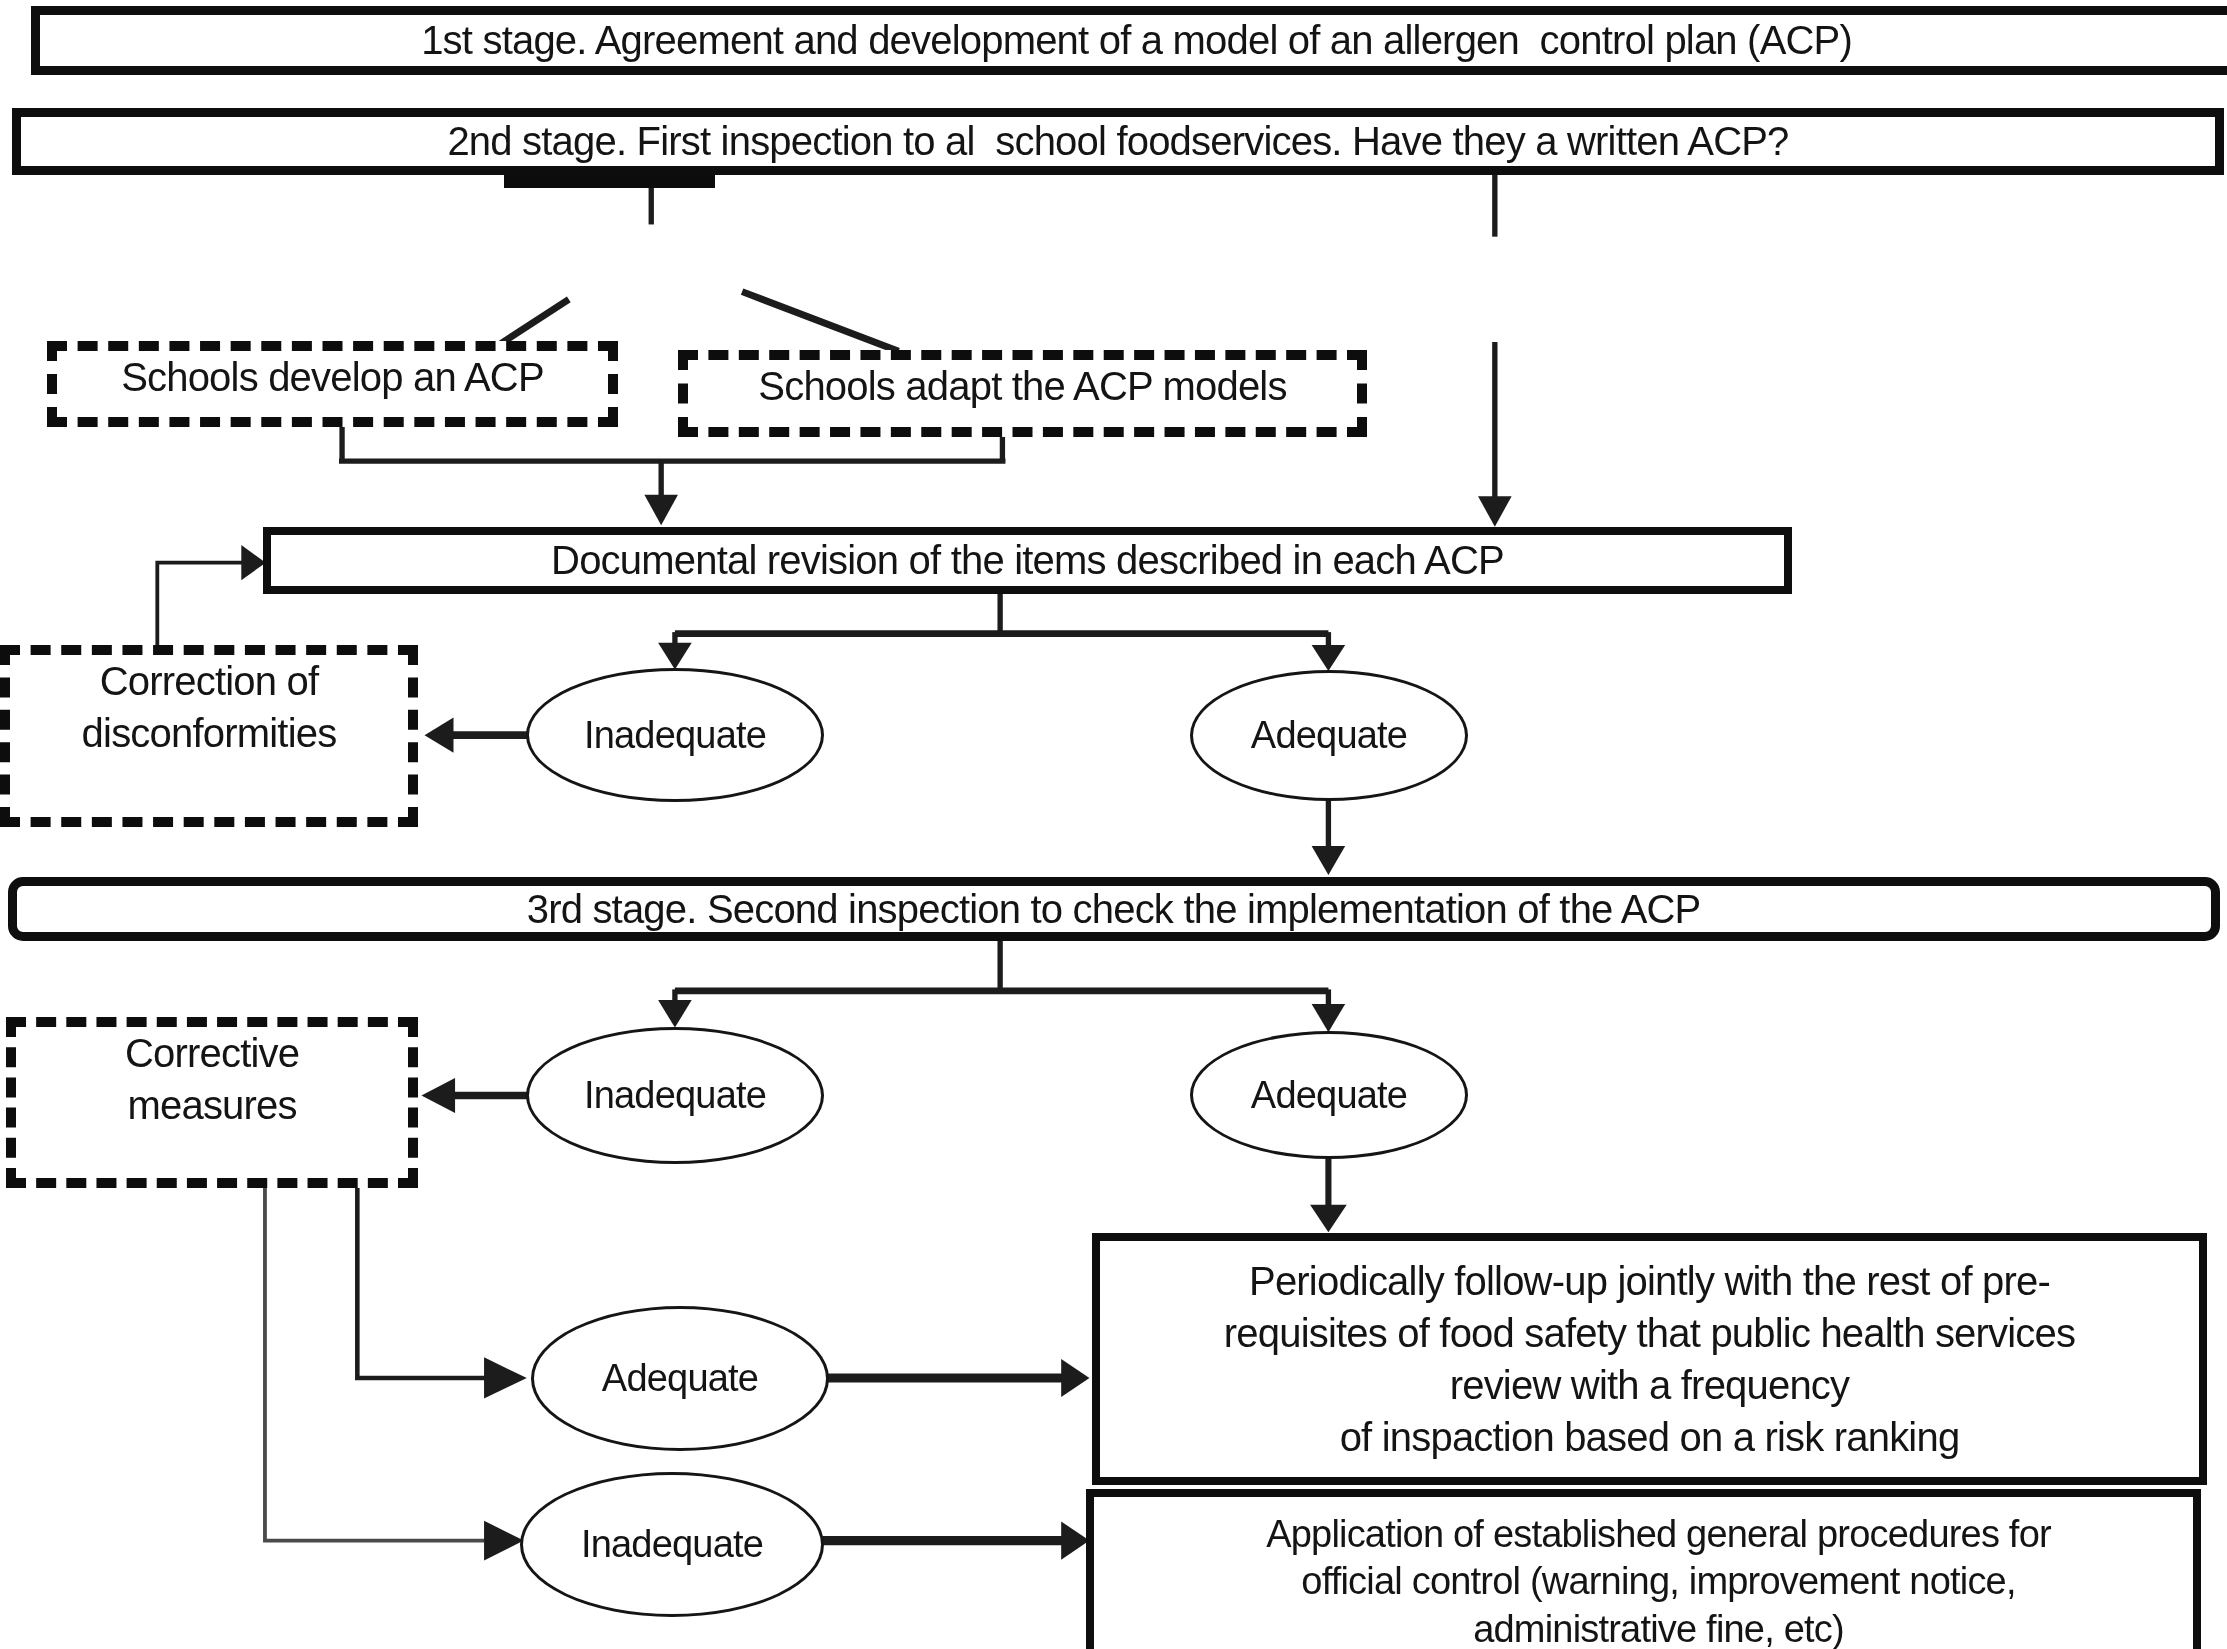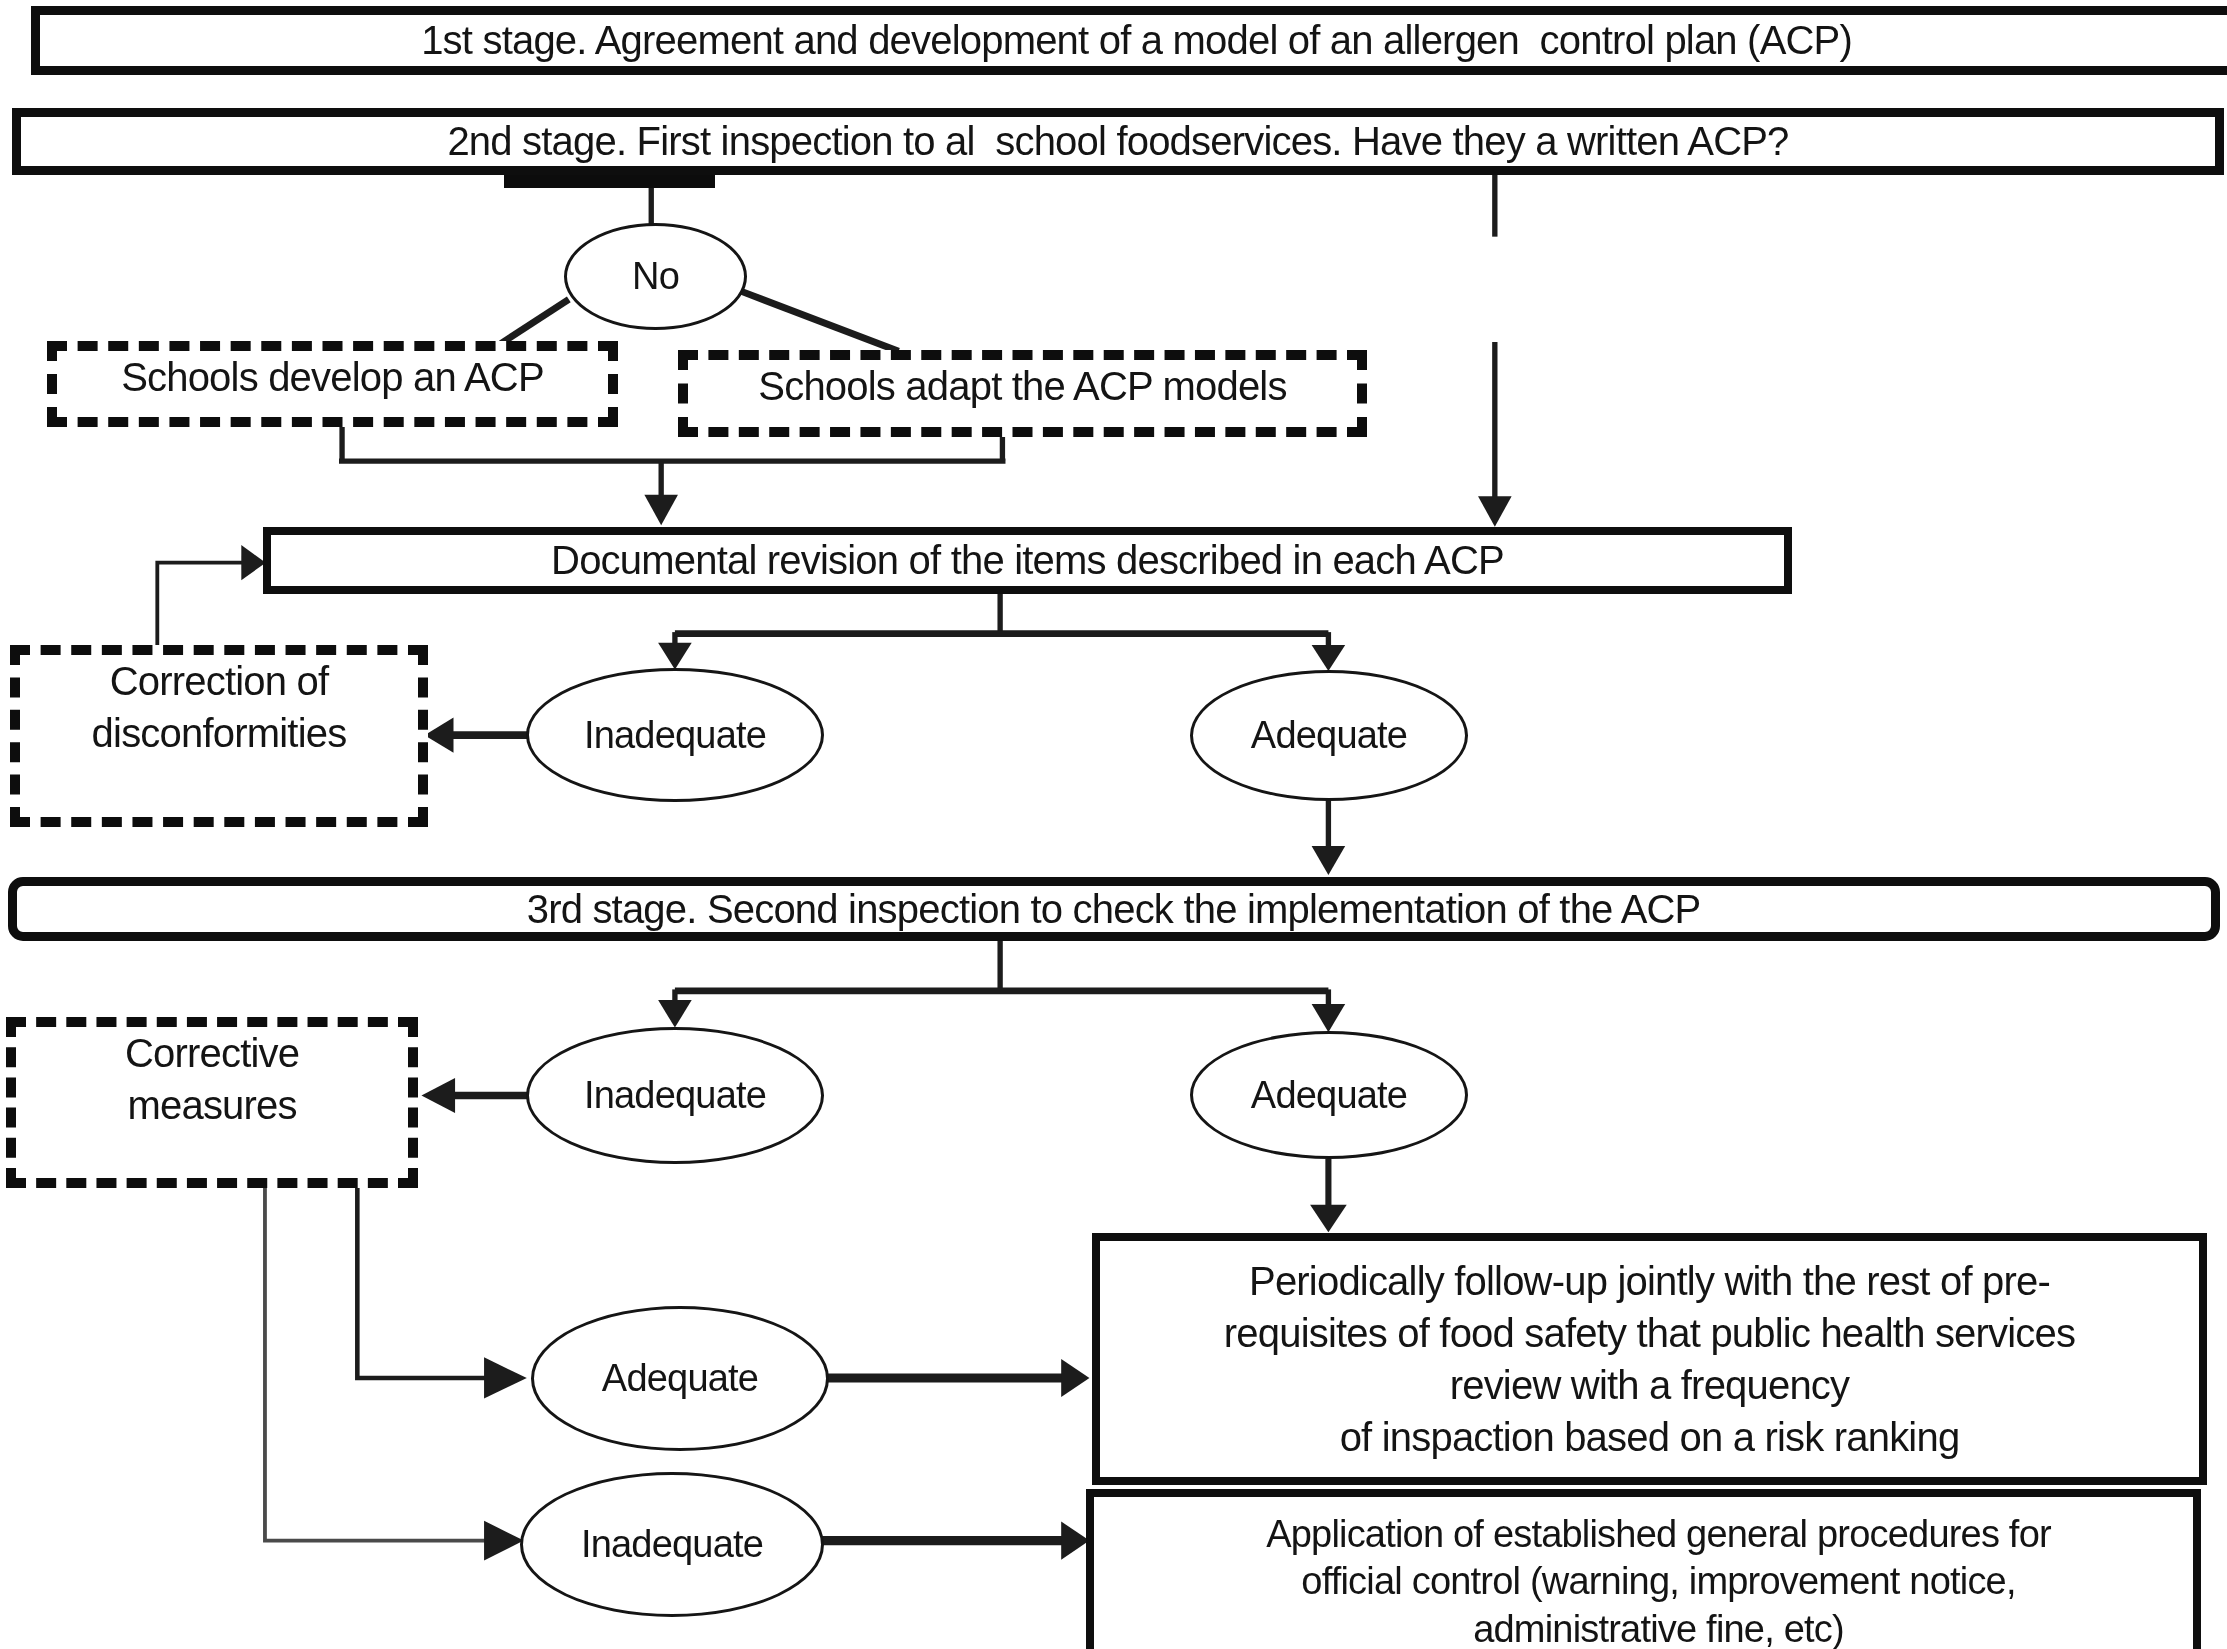--- a/index.html
+++ b/index.html
@@ -122,23 +122,20 @@
   <div class="abs bar" style="left:7.6px;top:6.1px;width:2212px;height:69px;margin-left:23px;">
     <span class="bar-label">1st stage. Agreement and development of a model of an allergen  control plan (ACP)</span>
   </div>
   <div class="abs bar" style="left:12px;top:108px;width:2212px;height:67px;">
     <span class="bar-label">2nd stage. First inspection to al  school foodservices. Have they a written ACP?</span>
   </div>
   <div class="abs bar" style="left:7.6px;top:877px;width:2212px;height:64px;border-radius:15px;">
     <span class="bar-label">3rd stage. Second inspection to check the implementation of the ACP</span>
   </div>
 
-  <div class="abs ellipse" style="left:564px;top:223px;width:183px;height:107px;">
-    <span class="ellipse-label">No</span>
-  </div>
   <div class="abs ellipse" style="left:526px;top:668px;width:298px;height:134px;">
     <span class="ellipse-label">Inadequate</span>
   </div>
   <div class="abs ellipse" style="left:1190px;top:670px;width:278px;height:131px;">
     <span class="ellipse-label">Adequate</span>
   </div>
   <div class="abs ellipse" style="left:526px;top:1027px;width:298px;height:137px;">
     <span class="ellipse-label">Inadequate</span>
   </div>
   <div class="abs ellipse" style="left:1190px;top:1031px;width:278px;height:128px;">
@@ -150,21 +147,21 @@
   <div class="abs ellipse" style="left:520px;top:1472px;width:304px;height:145px;">
     <span class="ellipse-label">Inadequate</span>
   </div>
 
   <div class="abs dashedbox" style="left:47px;top:341px;width:571px;height:86px;">
     <span class="box-label">Schools develop an ACP</span>
   </div>
   <div class="abs dashedbox" style="left:678px;top:350px;width:689px;height:87px;">
     <span class="box-label">Schools adapt the ACP models</span>
   </div>
-  <div class="abs dashedbox" style="left:10px;top:645px;width:418px;height:182px;">
+  <div class="abs dashedbox" style="left:0;top:645px;width:418px;height:182px;">
     <span class="box-label">Correction of
 disconformities</span>
   </div>
   <div class="abs dashedbox" style="left:6.1px;top:1017px;width:412px;height:171px;">
     <span class="box-label">Corrective
 measures</span>
   </div>
 
   <div class="abs solidbox" style="left:263px;top:527px;width:1529px;height:67px;">
     <span class="bar-label">Documental revision of the items described in each ACP</span>

